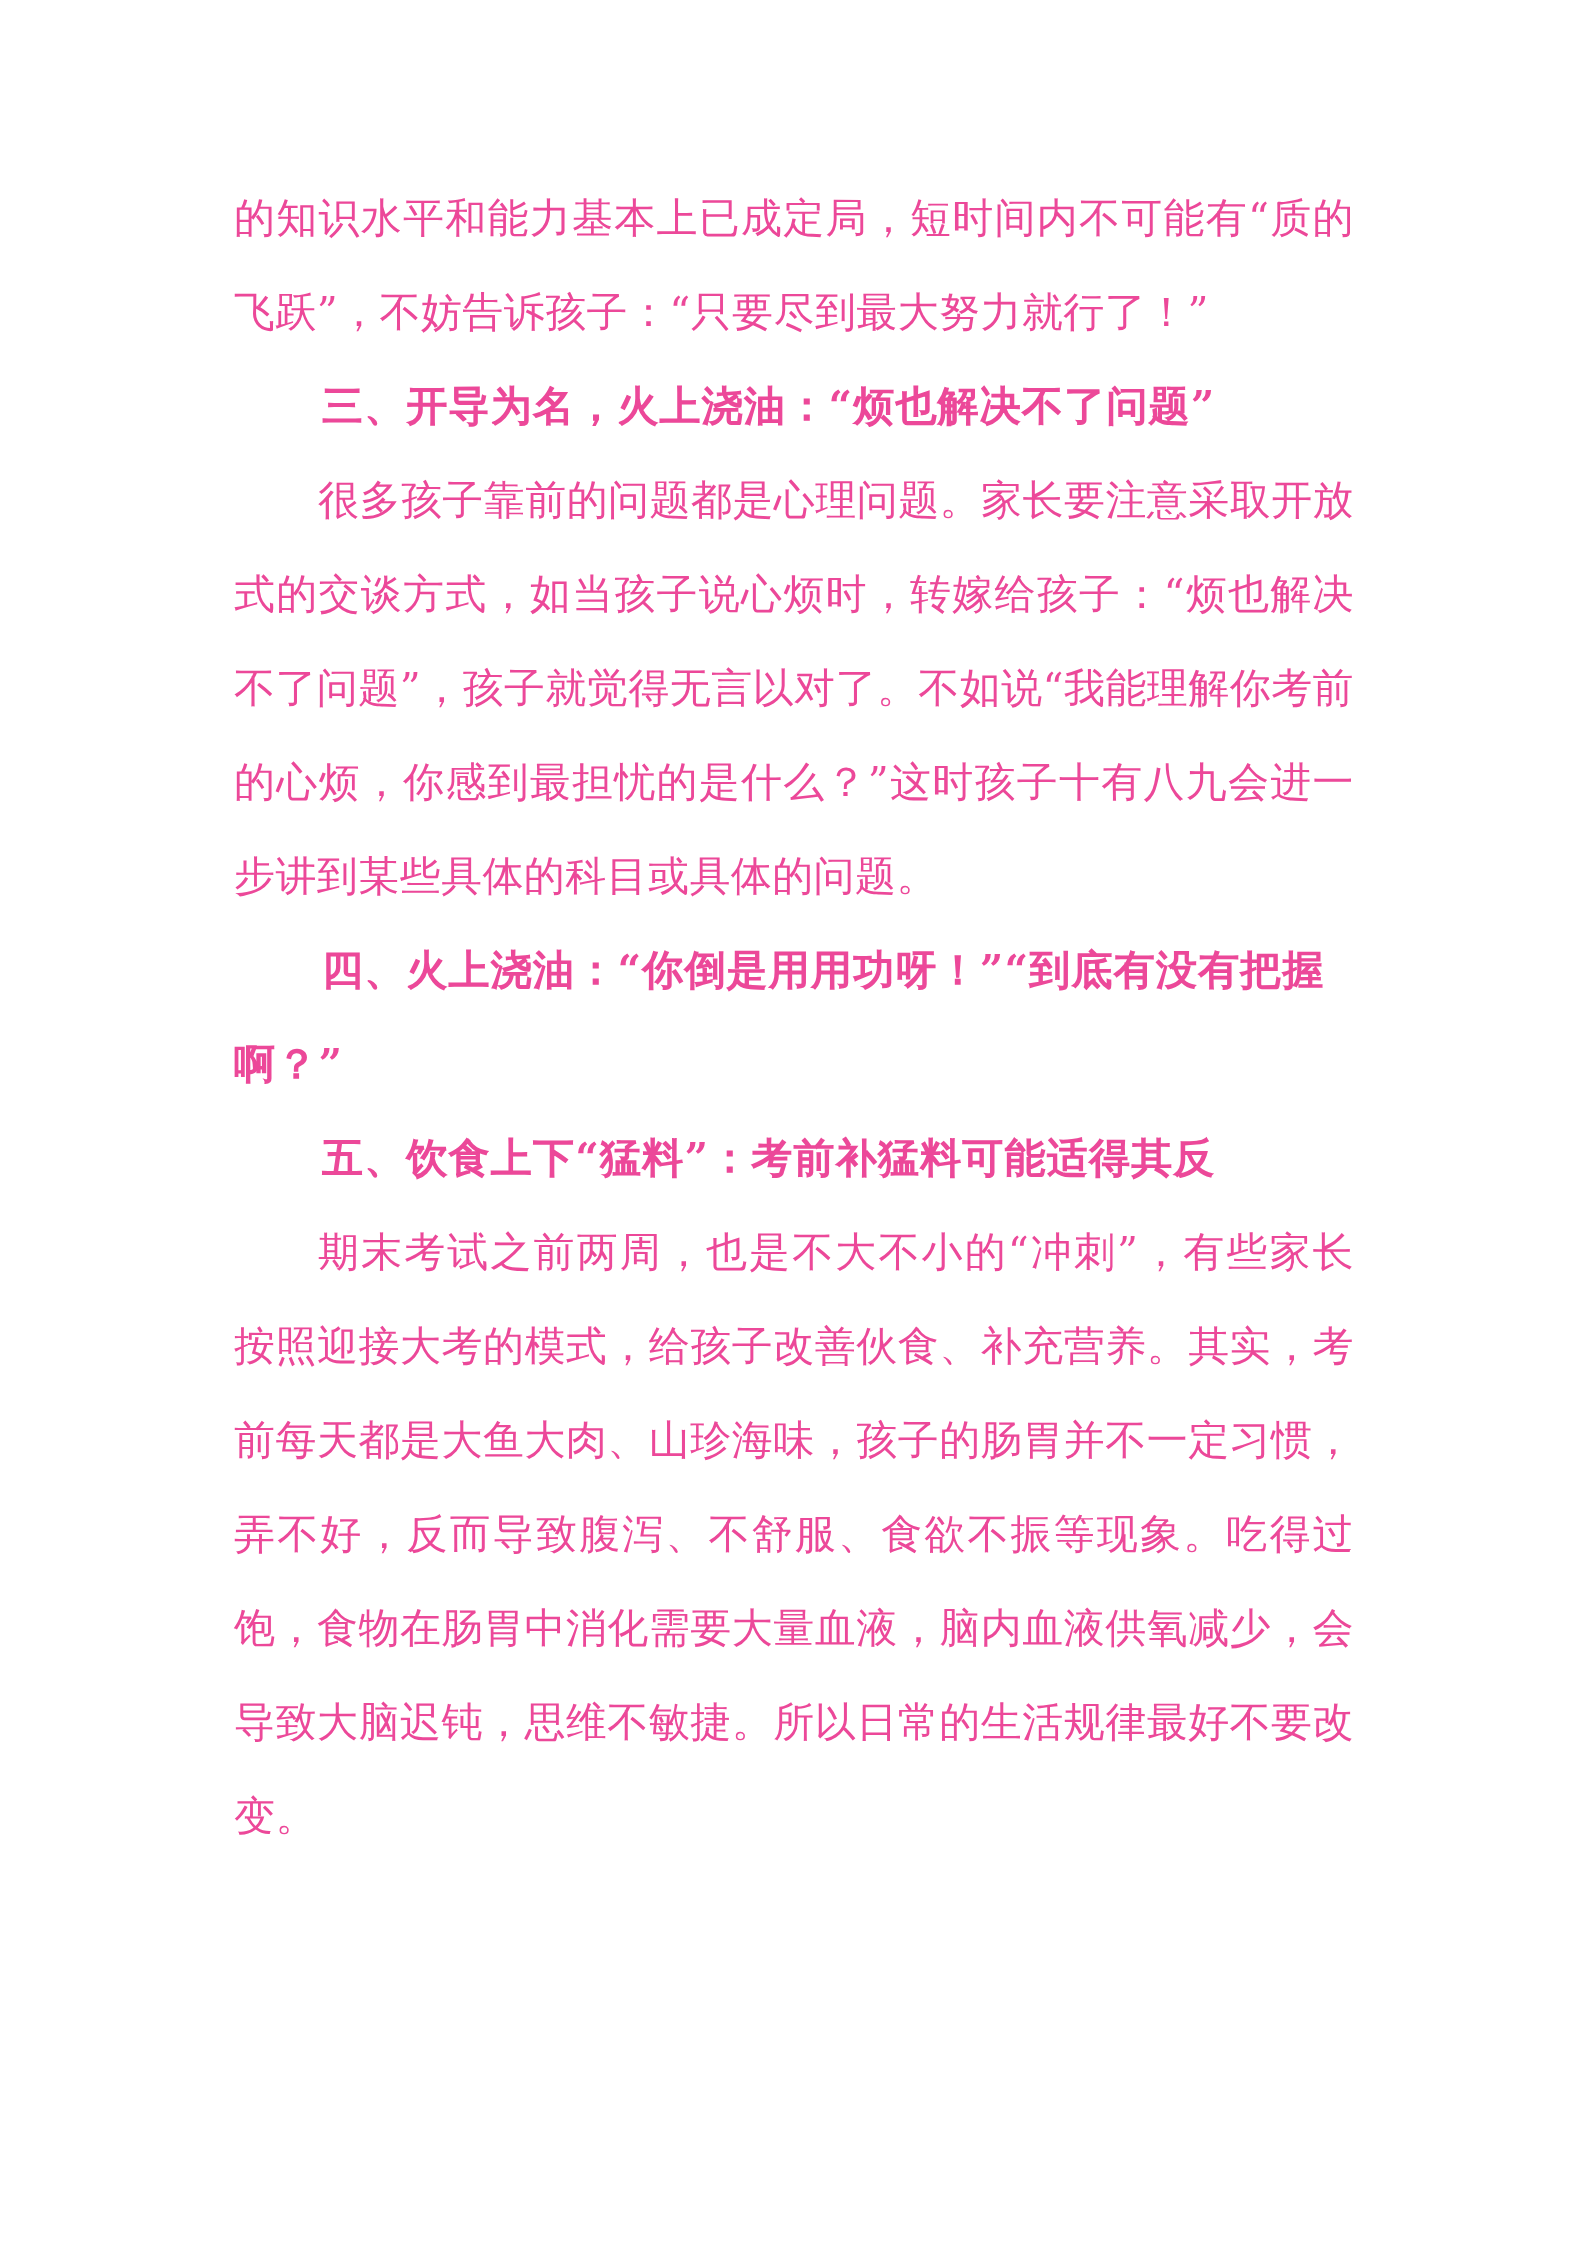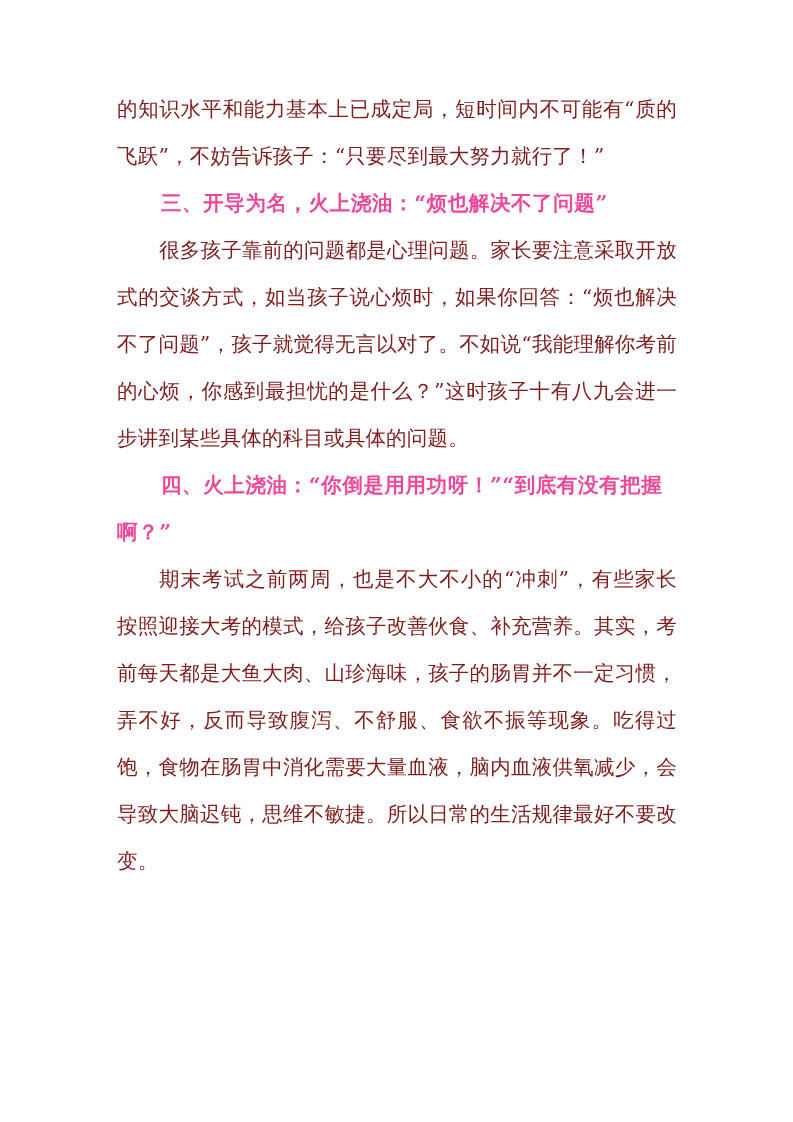--- a/index.html
+++ b/index.html
@@ -27,21 +27,21 @@
     left: 117px;
     top: 86px;
     width: 560px;
   }
 
   
   .para {
     margin: 0;
     font-size: 20.5px;
     line-height: 47px;
-    color: #7f1d1d;
+    color: #ec4899;
     text-align: justify;
     text-justify: inter-ideograph;
     text-indent: 0;
     letter-spacing: 0.2px;
     word-break: break-all;
     font-weight: 400;
   }
   .para.indent {
     text-indent: 42px;
   }
@@ -67,22 +67,23 @@
 </head>
 <body>
 
 <div class="page">
   <div class="page-body">
 
     <p class="para">的知识水平和能力基本上已成定局，短时间内不可能有“质的飞跃”，不妨告诉孩子：“只要尽到最大努力就行了！”</p>
 
     <h2 class="heading">三、开导为名，火上浇油：“烦也解决不了问题”</h2>
 
-    <p class="para indent">很多孩子靠前的问题都是心理问题。家长要注意采取开放式的交谈方式，如当孩子说心烦时，如果你回答：“烦也解决不了问题”，孩子就觉得无言以对了。不如说“我能理解你考前的心烦，你感到最担忧的是什么？”这时孩子十有八九会进一步讲到某些具体的科目或具体的问题。</p>
+    <p class="para indent">很多孩子靠前的问题都是心理问题。家长要注意采取开放式的交谈方式，如当孩子说心烦时，转嫁给孩子：“烦也解决不了问题”，孩子就觉得无言以对了。不如说“我能理解你考前的心烦，你感到最担忧的是什么？”这时孩子十有八九会进一步讲到某些具体的科目或具体的问题。</p>
 
     <h2 class="heading">四、火上浇油：“你倒是用用功呀！”“到底有没有把握啊？”</h2>
 
 
+    <h2 class="heading">五、饮食上下“猛料”：考前补猛料可能适得其反</h2>
 
     <p class="para indent">期末考试之前两周，也是不大不小的“冲刺”，有些家长按照迎接大考的模式，给孩子改善伙食、补充营养。其实，考前每天都是大鱼大肉、山珍海味，孩子的肠胃并不一定习惯，弄不好，反而导致腹泻、不舒服、食欲不振等现象。吃得过饱，食物在肠胃中消化需要大量血液，脑内血液供氧减少，会导致大脑迟钝，思维不敏捷。所以日常的生活规律最好不要改变。</p>
 
   </div>
 </div>
 
 </body></html>

